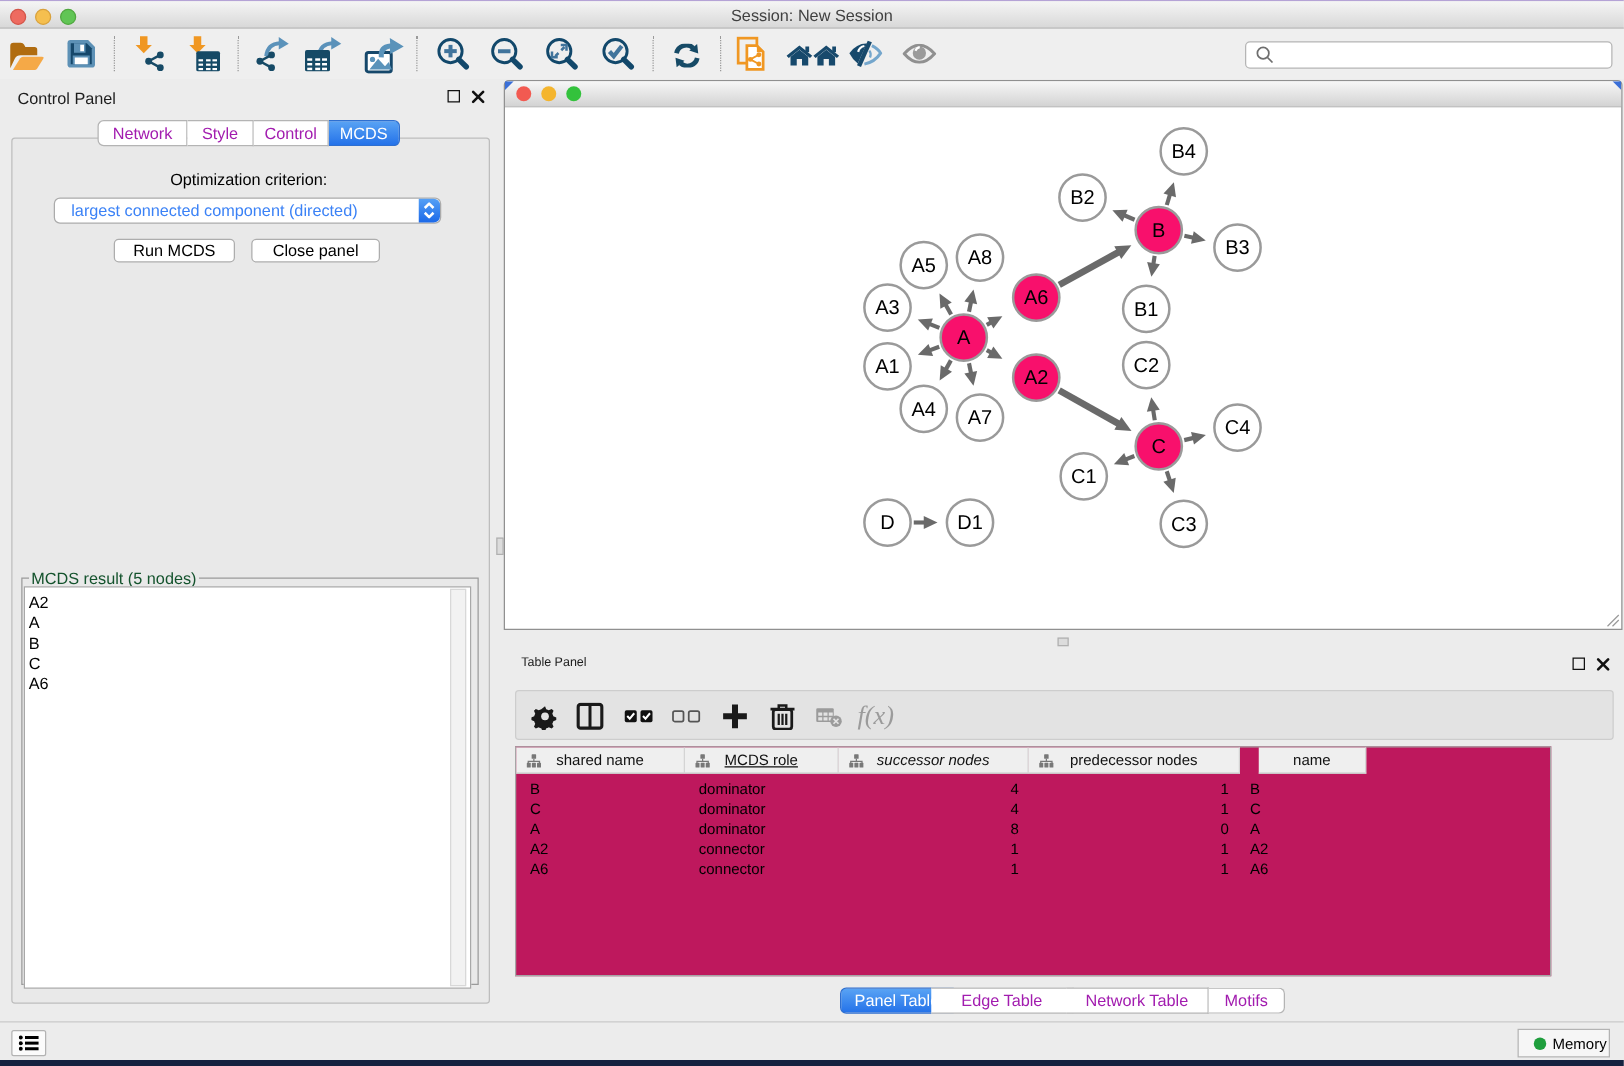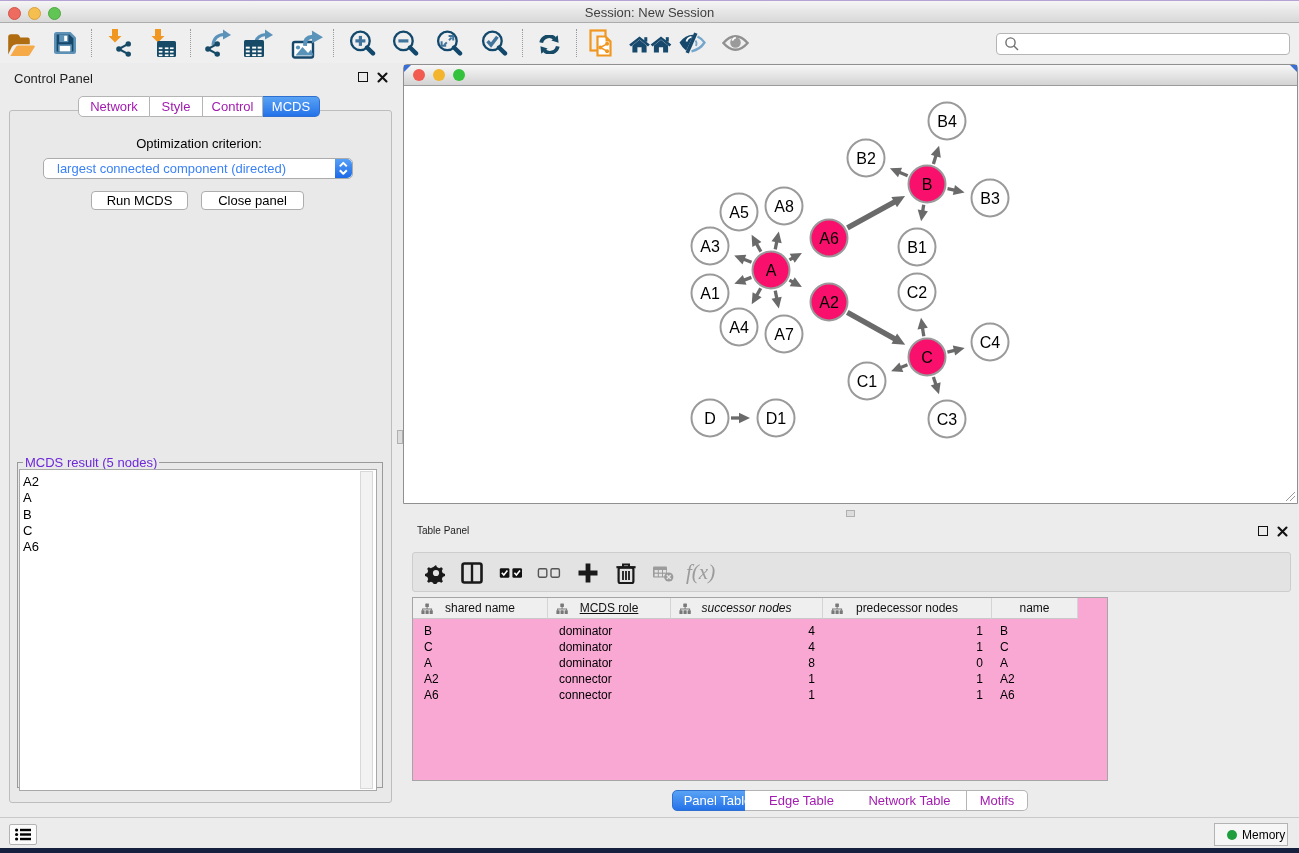--- a/index.html
+++ b/index.html
@@ -34,21 +34,21 @@
 #frame-tb{position:absolute;left:0;top:0;width:100%;height:20px;
   background:linear-gradient(#f7f7f7,#d3d3d3);border-bottom:1px solid #9c9c9c;
   border-radius:4px 4px 0 0;}
 #frame-tb .title{position:absolute;left:0;right:0;top:3px;text-align:center;
   font-size:13px;color:#1a1a1a;}
 .ftl{position:absolute;top:4px;width:12px;height:12px;border-radius:50%;}
 
 #tp-title{left:417px;top:525px;font-size:10px;color:#1d1d1d;}
 #tp-toolbar{left:412px;top:552px;width:879px;height:40px;background:#e3e3e3;
   border:1px solid #cdcdcd;border-radius:3px;box-sizing:border-box;}
-#tp-table{left:412px;top:597px;width:696px;height:184px;background:#f9a8d4;
+#tp-table{left:412px;top:597px;width:829px;height:184px;background:#be185d;
   border:1px solid #a5a5a5;box-sizing:border-box;}
 .hcell{position:absolute;top:0;height:21px;background:#efefef;
   border-right:1px solid #d4d4d4;border-bottom:1px solid #c8c8c8;box-sizing:border-box;
   font-size:12px;color:#111;text-align:center;line-height:21px;}
 .trow{position:absolute;font-size:12px;color:#000;height:16px;line-height:16px;}
 
 #statusbar{left:0;top:817px;width:1299px;height:31px;background:#ececec;
   border-top:1px solid #c9c9c9;}
 #navy{left:0;top:848px;width:1299px;height:5px;background:#15213f;}
 svg{display:block;}
@@ -238,21 +238,21 @@
       <path d="M4.8 7.4 L8.3 3.9 L11.8 7.4" fill="none" stroke="#fff" stroke-width="2" stroke-linejoin="round"></path>
       <path d="M4.8 11.2 L8.3 14.7 L11.8 11.2" fill="none" stroke="#fff" stroke-width="2" stroke-linejoin="round"></path>
     </svg>
   </div>
 </div>
 <div class="btn" style="left:91px;top:191px;width:97px;height:19px;line-height:17px;">Run MCDS</div>
 <div class="btn" style="left:201px;top:191px;width:103px;height:19px;line-height:17px;">Close panel</div>
 
 <fieldset class="abs" style="left:17px;top:455px;width:364px;height:331px;margin:0;padding:0;
   border:1px solid #9a9a9a;border-radius:0;">
-  <legend style="font-size:13px;color:#6d28d9;margin-left:5px;padding:0 2px;">MCDS result (5 nodes)</legend>
+  <legend style="font-size:13px;color:#14532d;margin-left:5px;padding:0 2px;">MCDS result (5 nodes)</legend>
 </fieldset>
 <div class="abs" style="left:19px;top:469px;width:358px;height:322px;background:#fff;border:1px solid #a8a8a8;box-sizing:border-box;">
   <div style="position:absolute;left:3px;top:4px;font-size:13px;line-height:16.3px;color:#000;">A2<br>A<br>B<br>C<br>A6</div>
   <div style="position:absolute;right:3px;top:1px;width:13px;height:318px;background:#f2f2f2;border:1px solid #d8d8d8;box-sizing:border-box;"></div>
 </div>
 
 <div id="frame" class="abs">
   <div id="frame-tb">
     <div class="ftl" style="left:9px;background:#f25a51;"></div>
     <div class="ftl" style="left:29px;background:#f4b52e;"></div>
@@ -409,21 +409,21 @@
       <circle cx="16.8" cy="15" r="4.6" fill="#9b9b9b"></circle>
       <path d="M14.8 13 l4 4 m0 -4 l-4 4" stroke="#e3e3e3" stroke-width="1.4"></path>
     </svg>
   <div class="abs" style="left:273px;top:7px;font-family:'Liberation Serif',serif;font-style:italic;font-size:21px;color:#9b9b9b;">f(x)</div>
 </div>
 <div id="tp-table" class="abs">
   <div class="hcell" style="left:0px;width:135px;">shared name</div>
   <div class="hcell" style="left:135px;width:123px;text-decoration:underline;">MCDS role</div>
   <div class="hcell" style="left:258px;width:152px;font-style:italic;">successor nodes</div>
   <div class="hcell" style="left:410px;width:169px;">predecessor nodes</div>
-  <div class="hcell" style="left:579px;width:86px;">name</div>
+  <div class="hcell" style="left:594px;width:86px;">name</div>
   <svg class="abs" style="left:8px;top:5px" width="12" height="12" viewBox="0 0 12 12">
       <g fill="#787878">
         <rect x="4.3" y="0.4" width="3.6" height="3.6" rx="0.5"></rect>
         <rect x="0.4" y="7.2" width="3.2" height="3.8" rx="0.5"></rect>
         <rect x="4.5" y="7.2" width="3.2" height="3.8" rx="0.5"></rect>
         <rect x="8.6" y="7.2" width="3.2" height="3.8" rx="0.5"></rect>
         <path d="M5.6 4 h1 v1.6 h4.5 v1.9 h-1 v-0.9 h-8 v0.9 h-1 v-1.9 h4.5 z"></path>
       </g>
     </svg>
   <svg class="abs" style="left:143px;top:5px" width="12" height="12" viewBox="0 0 12 12">

